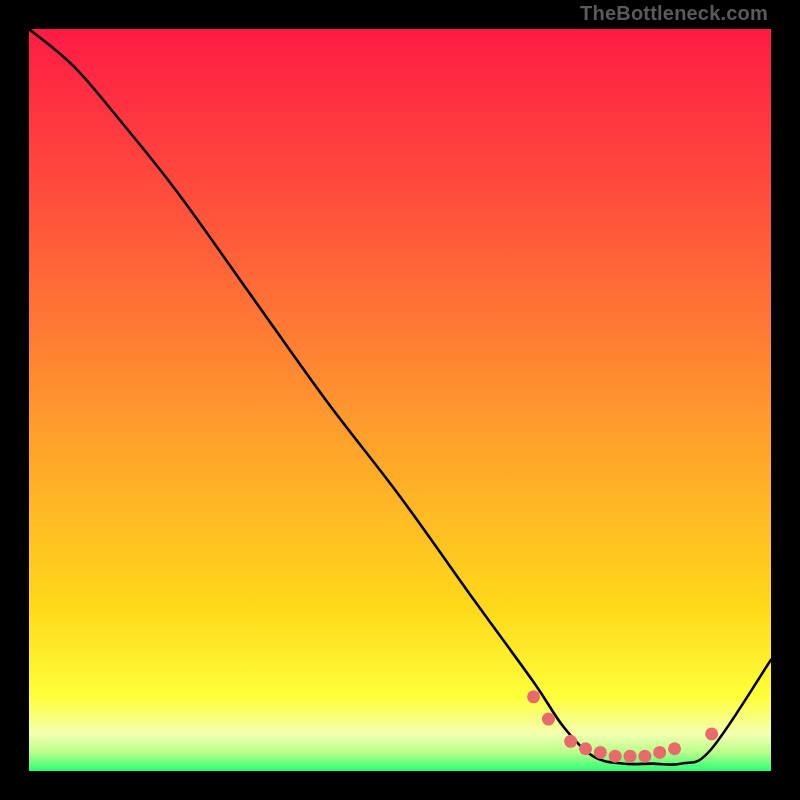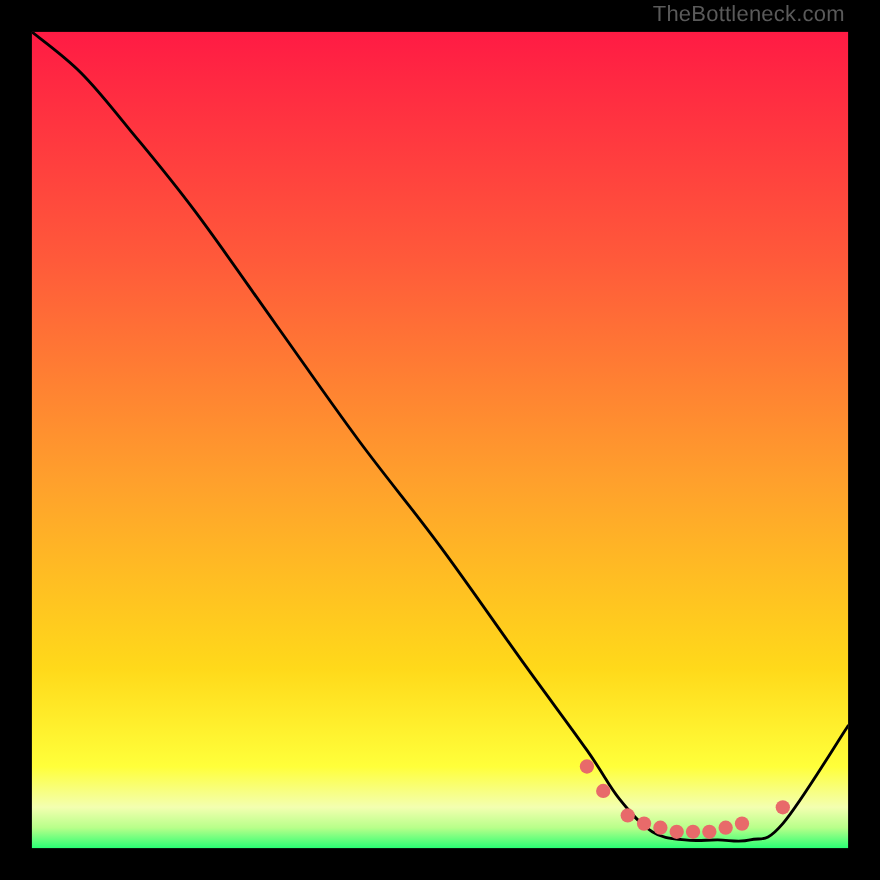--- a/index.html
+++ b/index.html
@@ -34,21 +34,21 @@
       var(--c6) 97.5%,
       var(--c7) 100%
     );
   }
   .watermark {
     position: absolute;
     top: 2px;
     right: 32px;
     color: #5a5a5a;
     font-size: 20px;
-    font-weight: 400;
+    font-weight: 700;
     letter-spacing: 0.2px;
   }
   svg.curve {
     position: absolute;
     left: 0;
     top: 0;
     width: 742px;
     height: 742px;
   }
 </style>

